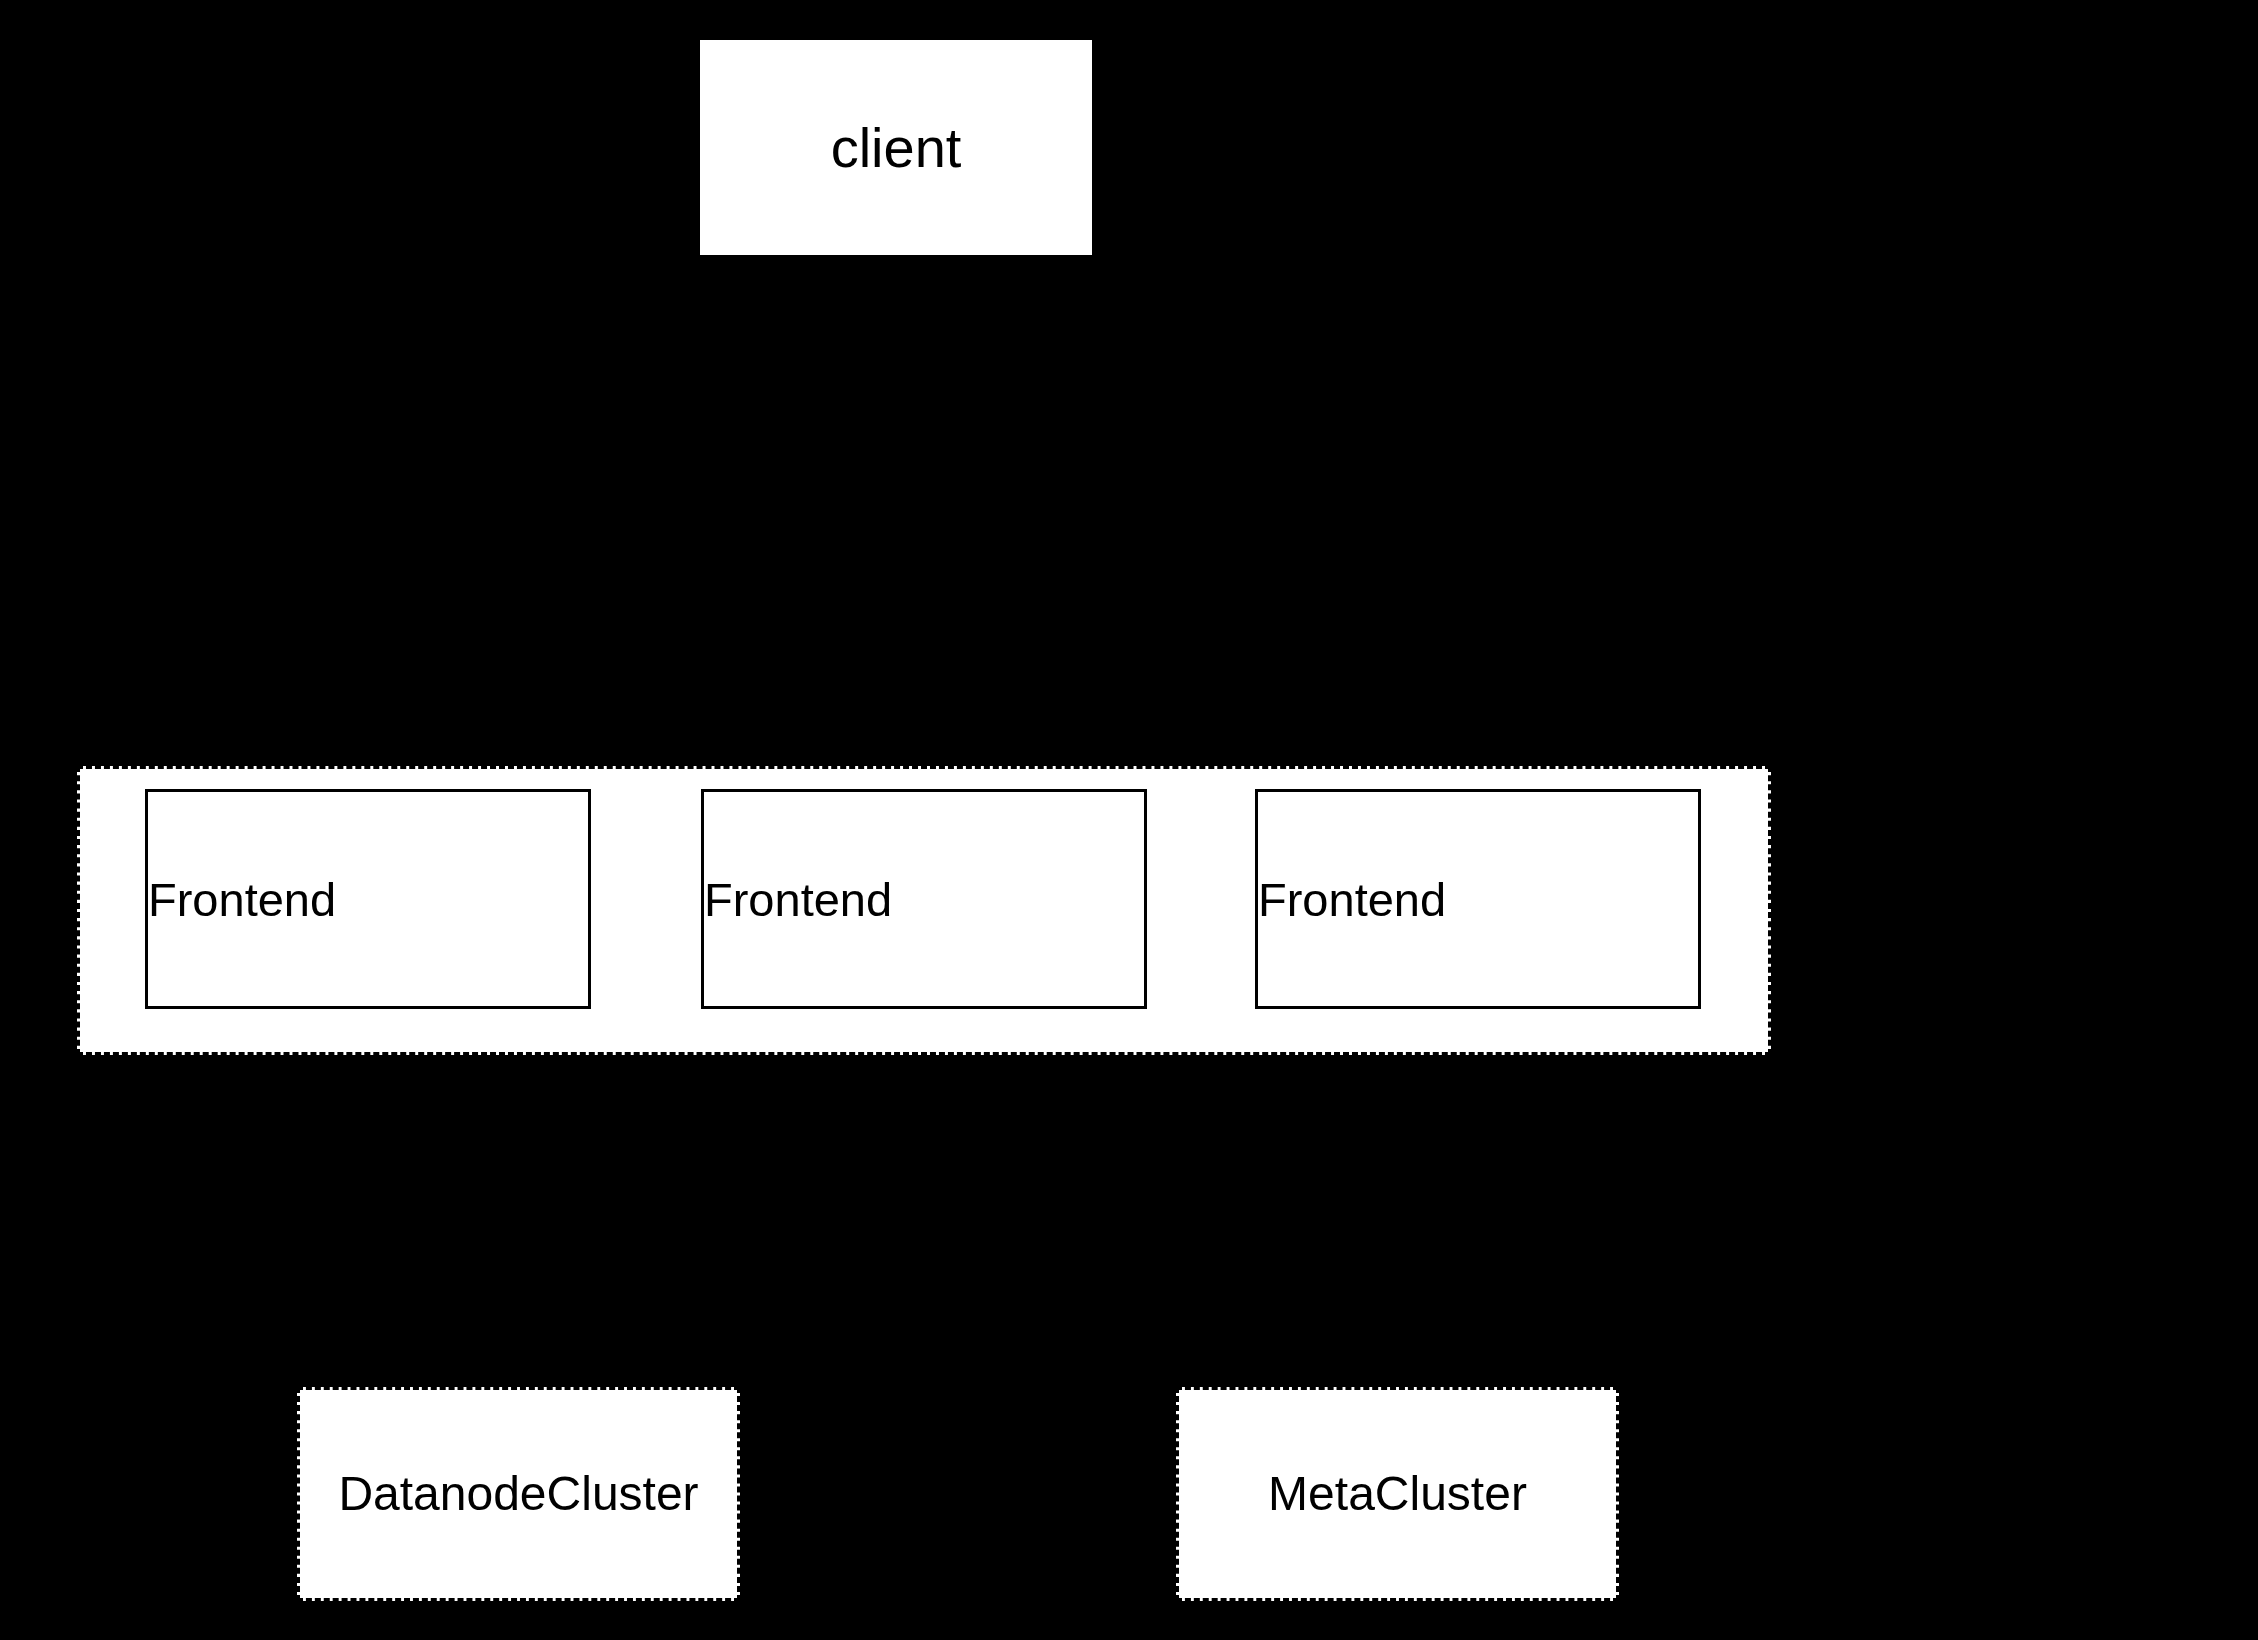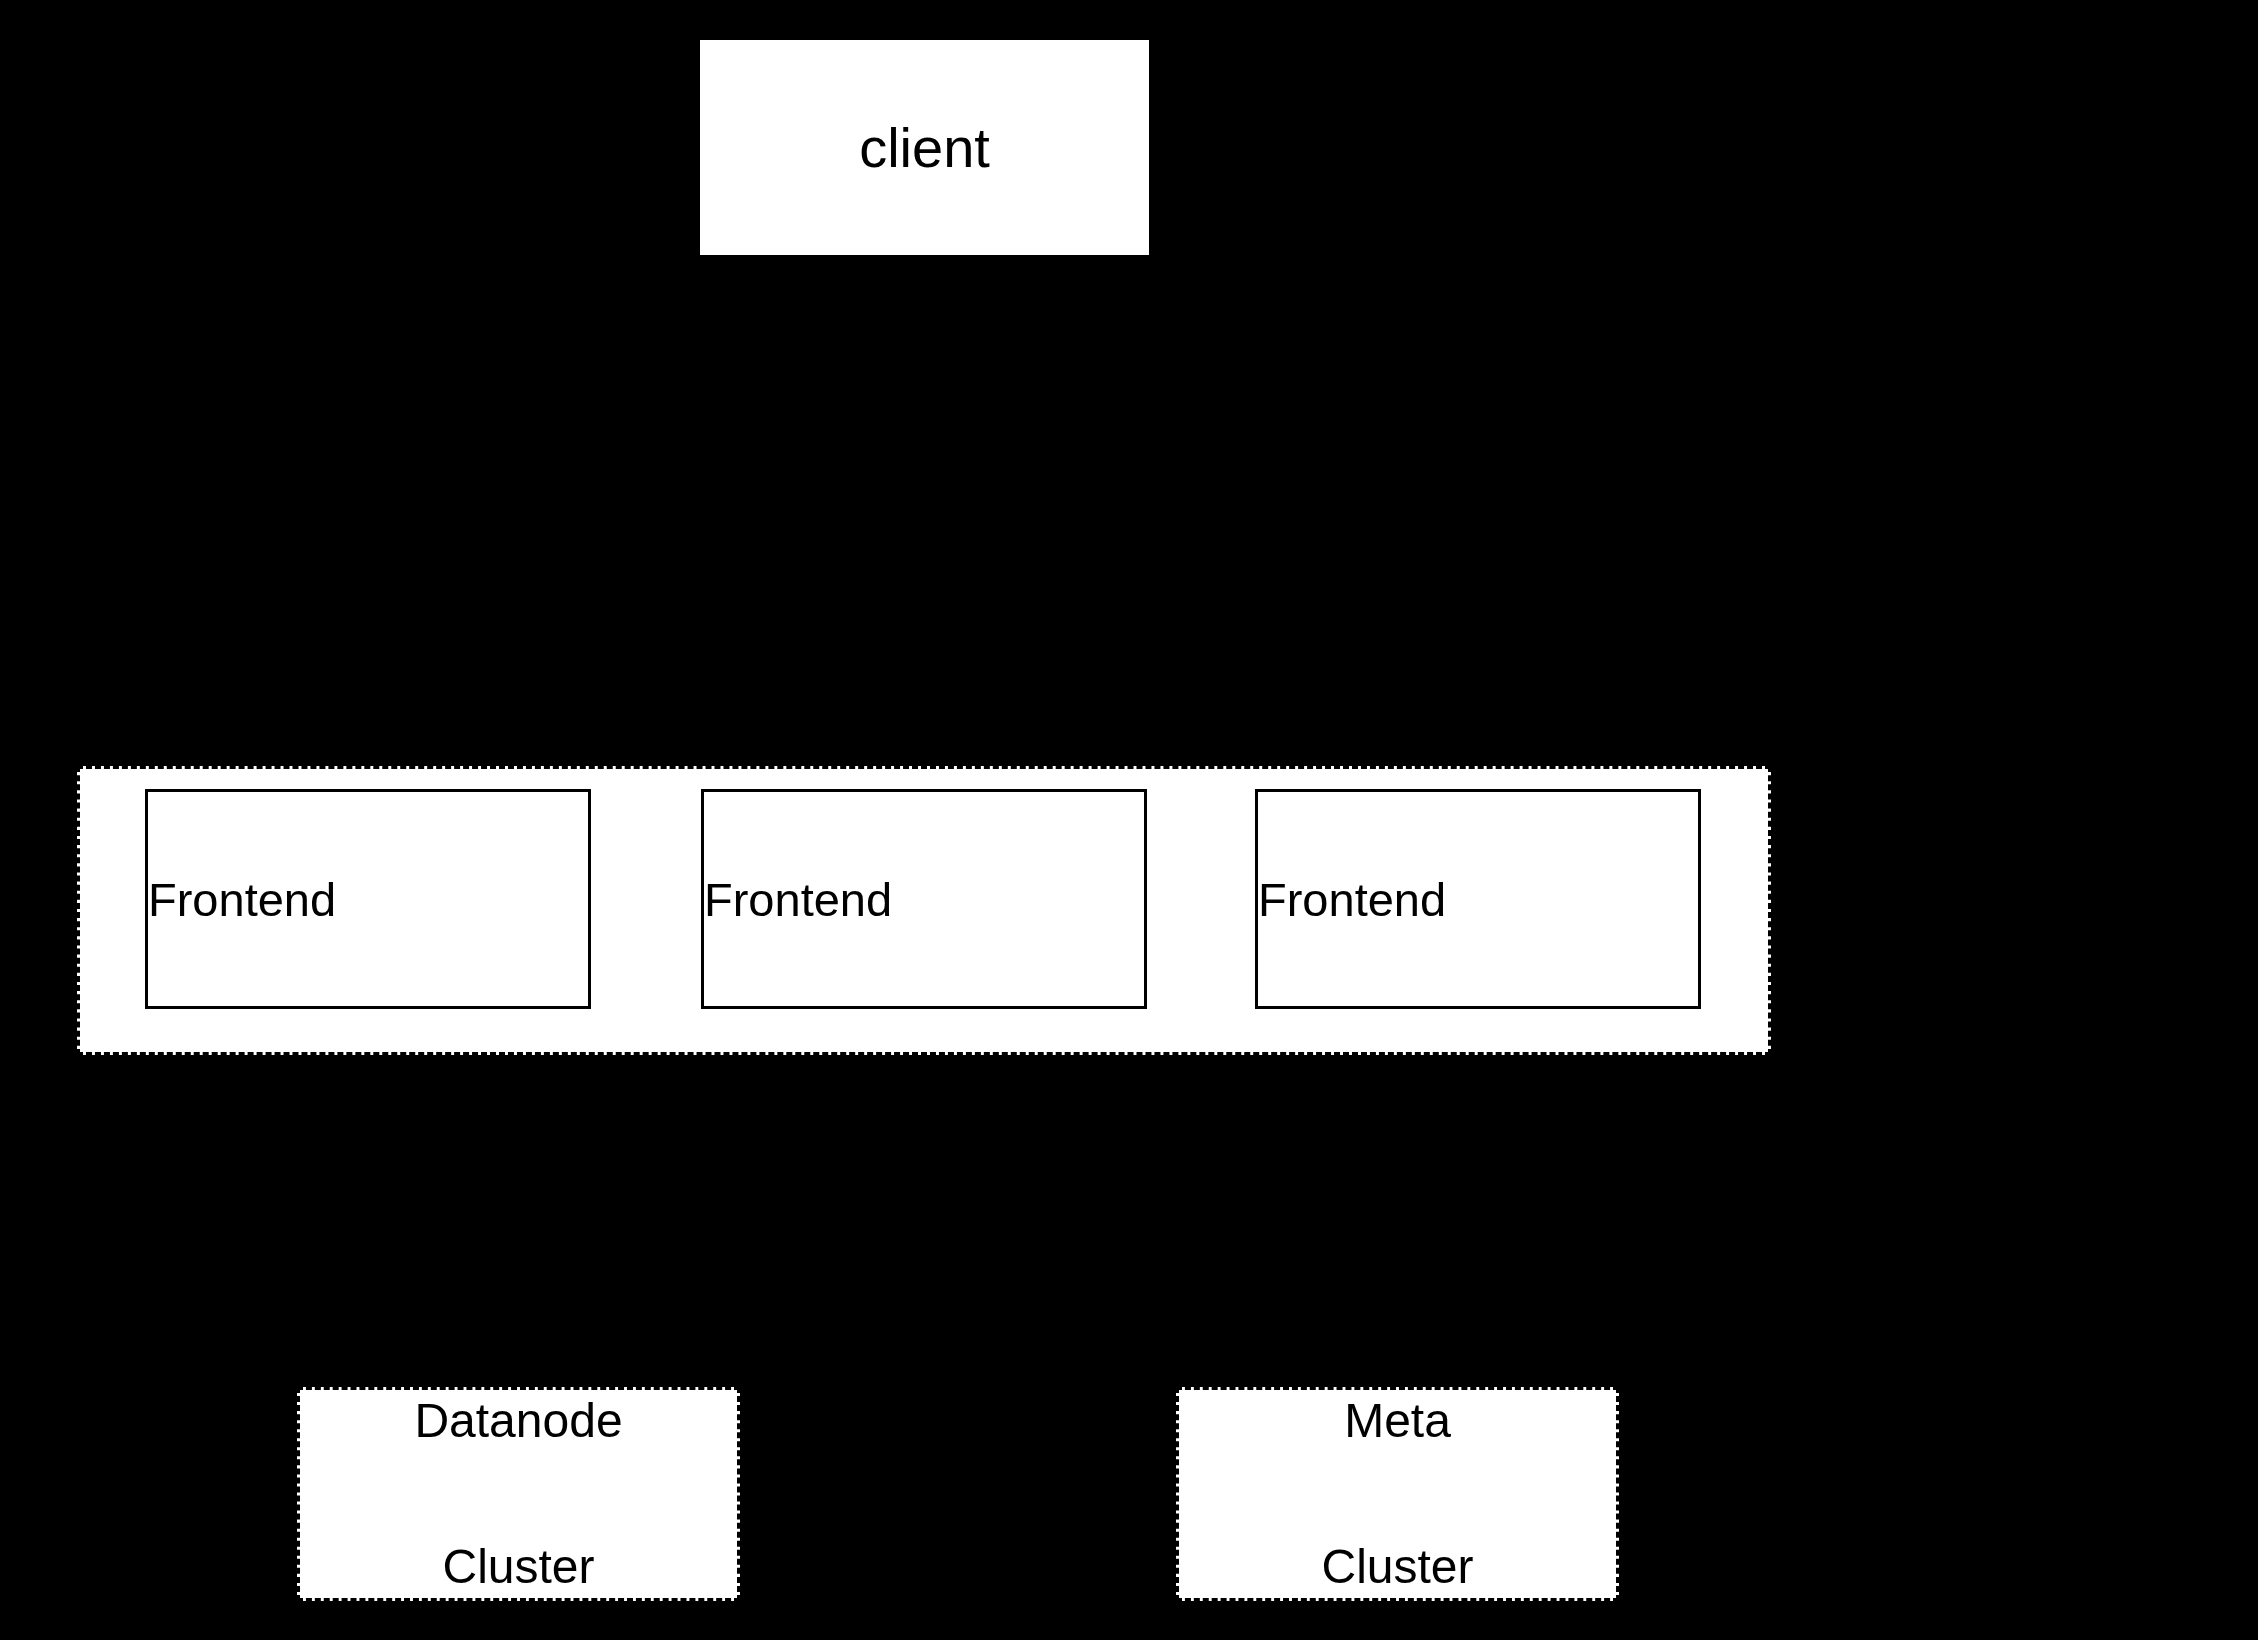--- a/index.html
+++ b/index.html
@@ -25,21 +25,21 @@
     color: #000000;
     display: flex;
     align-items: center;
     justify-content: center;
     text-align: center;
     box-sizing: border-box;
   }
   .client-box {
     left: 700px;
     top: 40px;
-    width: 449px;
+    width: 392px;
     height: 215px;
     font-size: 56px;
   }
   .lb-box {
     left: 557px;
     top: 480px;
     width: 736px;
     height: 65px;
     font-size: 44px;
   }
@@ -67,22 +67,21 @@
   .frontend-1 { left: 65px; }
   .frontend-2 { left: 621px; }
   .frontend-3 { left: 1175px; }
   .cluster-box {
     top: 1387px;
     width: 443px;
     height: 214px;
     border: 3.6px dashed #000000;
     font-size: 48px;
     line-height: 1.3;
-    flex-direction: column;
-    justify-content: space-between;
+    flex-direction: row;
   }
   .datanode-cluster { left: 297px; }
   .meta-cluster { left: 1176px; }
   .cluster-line {
     display: block;
   }
 </style>
 </head>
 <body>
 

